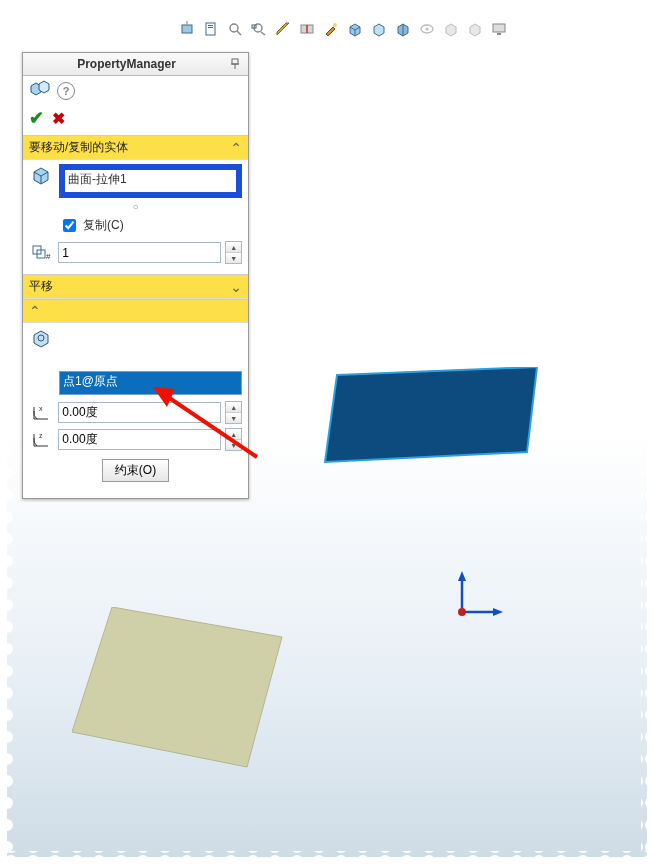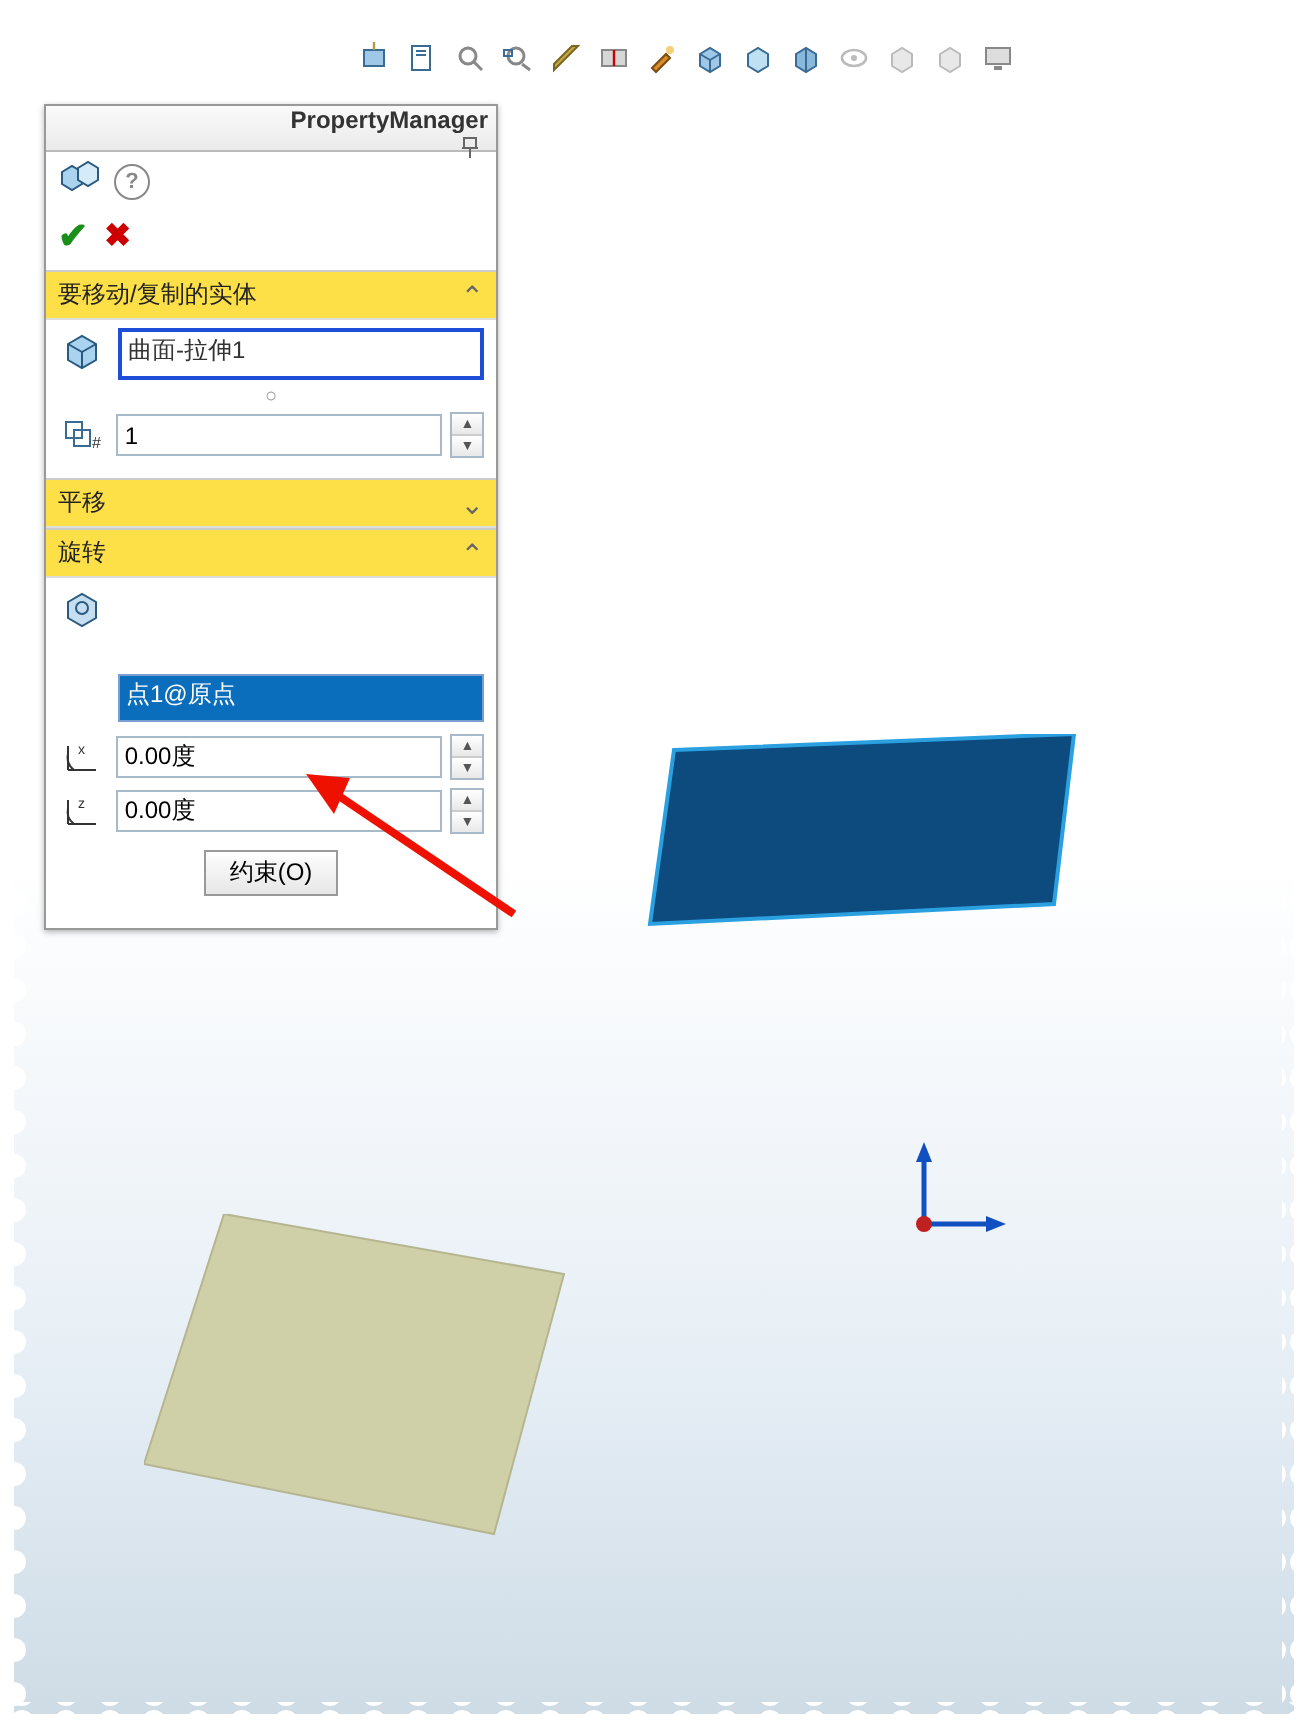--- a/index.html
+++ b/index.html
@@ -44,24 +44,23 @@
     width: 225px;
     border: 1px solid #999;
     background: #fff;
     box-shadow: 0 1px 3px rgba(0,0,0,0.3);
   }
   .pm-header {
     height: 22px;
     background: linear-gradient(#fafafa, #eaeaea);
     border-bottom: 1px solid #bbb;
     display: flex;
-    align-items: flex-end;
+    align-items: center;
     padding: 0 4px;
     position: relative;
-    flex-direction: column;
   }
   .pm-title {
     flex: 1;
     text-align: center;
     font-weight: bold;
     color: #333;
   }
   .pm-pin {
     width: 18px; height: 16px;
     display:flex; align-items:center; justify-content:center;
@@ -111,21 +110,21 @@
     display:flex;
     align-items:flex-start;
     gap:4px;
   }
   .row-icon {
     width:26px; height:22px;
     display:flex; align-items:center; justify-content:center;
   }
   .sel-box {
     flex:1;
-    border:2px solid #1d4ed8;
+    border:6px solid #1d4ed8;
     background:#fff;
     height:20px;
     padding:1px 3px;
     font-size:12px;
     color:#333;
   }
   .sel-box.highlight {
     background:#0a6ebd;
     color:#fff;
     border:1px solid #7a9ed1;
@@ -328,20 +327,24 @@
               <line x1="3" y1="7" x2="10" y2="11" stroke="#2a5a80"></line>
               <line x1="17" y1="7" x2="10" y2="11" stroke="#2a5a80"></line>
               <line x1="10" y1="11" x2="10" y2="19" stroke="#2a5a80"></line>
             </svg>
         </span>
         <div class="sel-box">
           <span>曲面-拉伸1</span>
         </div>
       </div>
       <div class="null-dot">○</div>
+      <div class="check-row">
+        <input type="checkbox" checked="" style="">
+        <span>复制(C)</span>
+      </div>
       <div class="spin-row">
         <span class="row-icon">
           <svg width="22" height="18" viewBox="0 0 22 18">
               <rect x="2" y="2" width="8" height="8" fill="none" stroke="#3a6b94"></rect>
               <rect x="6" y="6" width="8" height="8" fill="none" stroke="#3a6b94"></rect>
               <text x="15" y="15" font-size="8" fill="#333">#</text>
             </svg>
         </span>
         <input class="spin-input" value="1" style="">
         <div class="spinner">
@@ -350,21 +353,20 @@
           </div>
       </div>
     </div>
 
     <div class="section-header">
       <span class="sh-title">平移</span>
       <span class="collapse-caret">⌄</span>
     </div>
 
     <div class="section-header">
-      <span class="sh-title">旋转</span>
       <span class="collapse-caret">⌃</span>
     </div>
     <div class="section-body">
       <div class="sel-row" style="margin-bottom:6px;">
         <span class="row-icon">
           <svg width="22" height="20" viewBox="0 0 22 20">
               <polygon points="3,7 10,3 17,7 17,15 10,19 3,15" fill="#c6dff0" stroke="#2a5a80"></polygon>
               <circle cx="10" cy="10" r="3" fill="none" stroke="#2a5a80"></circle>
             </svg>
         </span>

